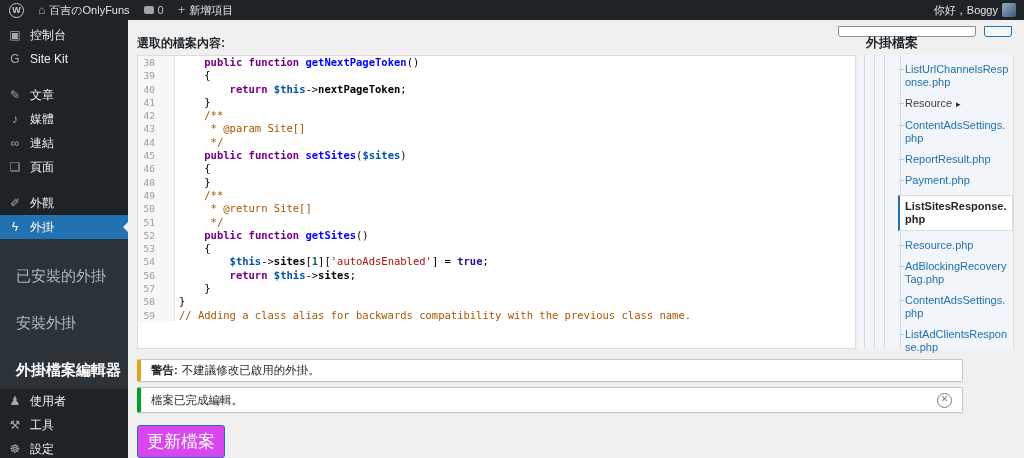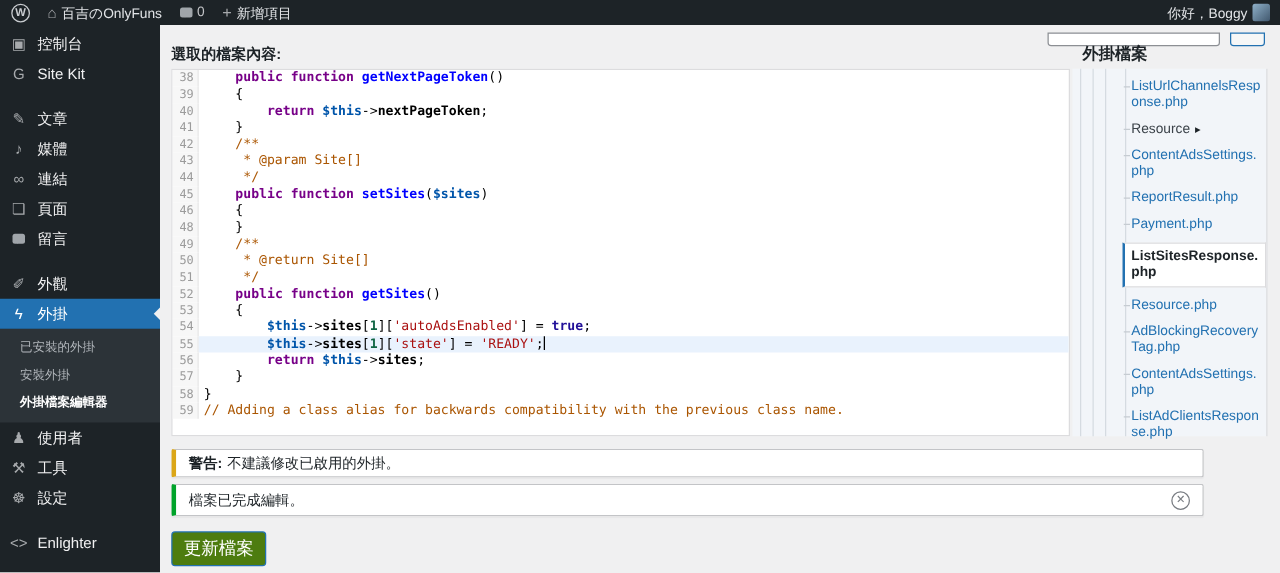--- a/index.html
+++ b/index.html
@@ -27,37 +27,37 @@
            color:#f0f0f1;font-size:12px;overflow:hidden;}
   .group{padding-top:3px;}
   .group + .group{margin-top:9px;}
   .menu-item{display:flex;align-items:center;height:24px;padding-left:8px;gap:8px;position:relative;cursor:pointer;}
   .menu-item .glyph{width:14px;text-align:center;color:#a7aaad;font-size:12px;flex:none;}
   .menu-item.active{background:#2271b1;color:#fff;}
   .menu-item.active .glyph{color:#fff;}
   .notch{position:absolute;right:0;top:50%;margin-top:-5px;width:0;height:0;
          border:5px solid transparent;border-right-color:#f0f0f1;}
   .submenu{background:#2c3338;padding:4px 0 5px;}
-  .submenu-item{padding:4px 0 4px 16px;color:#b0b5ba;font-size:10px;cursor:pointer;}
+  .submenu-item{padding:4px 0 4px 16px;color:#b0b5ba;font-size:15px;cursor:pointer;margin-top:20px;}
   .submenu-item.current{color:#fff;font-weight:bold;}
 
   
   .content{position:absolute;left:128px;top:28px;width:896px;height:438px;background:#f0f0f1;}
   .partial-input{position:absolute;left:710px;top:-2px;width:136px;height:9px;background:#fff;
                  border:1px solid #8c8f94;border-radius:0 0 3px 3px;}
   .partial-btn{position:absolute;left:856px;top:-2px;width:26px;height:9px;background:#f6f7f7;
                border:1px solid #2271b1;border-radius:0 0 3px 3px;}
   .file-label{position:absolute;left:9px;top:7px;font-size:12px;font-weight:bold;}
 
   
   .editor{position:absolute;left:9px;top:27px;width:719px;height:294px;background:#fff;
           border:1px solid #dcdcde;font-family:"DejaVu Sans Mono",monospace;font-size:10.5px;
           overflow:hidden;box-sizing:border-box;}
   .row{display:flex;height:13.3px;line-height:13.3px;}
-  .ln{width:17px;padding-right:3px;text-align:right;color:#9b9b9b;background:#f7f7f7;
+  .ln{width:17px;padding-right:19px;text-align:right;color:#9b9b9b;background:#f7f7f7;
       border-right:1px solid #e8e8e8;font-size:9.5px;flex:none;}
   .codeline{flex:1;white-space:pre;padding-left:4px;color:#000;}
   .row.active .codeline{background:#e9f2fd;}
   .tk-k{color:#770088;font-weight:bold}
   .tk-d{color:#0000ff;font-weight:bold}
   .tk-v{color:#0055aa;font-weight:bold}
   .tk-p{color:#000;font-weight:bold}
   .tk-s{color:#aa1111}
   .tk-c{color:#aa5500}
   .tk-a{color:#221199;font-weight:bold}
@@ -81,22 +81,22 @@
 
   
   .notice{position:absolute;left:9px;width:826px;background:#fff;border:1px solid #c3c4c7;
           border-left-width:4px;border-radius:2px;box-shadow:0 1px 1px rgba(0,0,0,.04);
           font-size:11.5px;display:flex;align-items:center;box-sizing:border-box;padding:0 10px;}
   .notice-warning{top:331px;height:23px;border-left-color:#dba617;}
   .notice-success{top:359px;height:26px;border-left-color:#00a32a;}
   .notice b{margin-right:4px;}
   .dismiss{margin-left:auto;width:13px;height:13px;border:1px solid #787c82;border-radius:50%;
            color:#787c82;font-size:9px;line-height:11px;text-align:center;cursor:pointer;flex:none;}
-  .update-btn{position:absolute;left:9px;top:397px;background:#4d7c0f;color:#fff;
-              border:1px solid #2271b1;border-radius:3px;font-size:14px;padding:4px 9px;cursor:pointer;
+  .update-btn{position:absolute;left:9px;top:397px;background:#d946ef;color:#fff;
+              border:1px solid #2271b1;border-radius:3px;font-size:17px;padding:4px 9px;cursor:pointer;
               font-family:"Liberation Sans",sans-serif;}
 </style>
 </head>
 <body>
 
 <div class="adminbar">
   <div class="ab-left">
     <span class="ab-item">
       <span class="wplogo">W</span>
     </span>
@@ -143,24 +143,20 @@
           <span class="mi-label">媒體</span>
         </div>
         <div class="menu-item">
           <span class="glyph">∞</span>
           <span class="mi-label">連結</span>
         </div>
         <div class="menu-item">
           <span class="glyph">❏</span>
           <span class="mi-label">頁面</span>
         </div>
-        <div class="menu-item">
-          <span class="glyph"><span class="bubble"></span></span>
-          <span class="mi-label">留言</span>
-        </div>
       </div>
       <div class="group">
         <div class="menu-item">
           <span class="glyph">✐</span>
           <span class="mi-label">外觀</span>
         </div>
         <div class="menu-item active">
           <span class="glyph">ϟ</span>
           <span class="mi-label">外掛</span>
           <span class="notch"></span>
@@ -255,24 +251,20 @@
         <span class="ln">52</span>
         <span class="codeline"><span class="tk-t">    </span><span class="tk-k">public</span><span class="tk-t"> </span><span class="tk-k">function</span><span class="tk-t"> </span><span class="tk-d">getSites</span><span class="tk-t">()</span></span>
       </div>
       <div class="row">
         <span class="ln">53</span>
         <span class="codeline"><span class="tk-t">    {</span></span>
       </div>
       <div class="row">
         <span class="ln">54</span>
         <span class="codeline"><span class="tk-t">        </span><span class="tk-v">$this</span><span class="tk-t">-&gt;</span><span class="tk-p">sites</span><span class="tk-t">[</span><span class="tk-n">1</span><span class="tk-t">][</span><span class="tk-s">'autoAdsEnabled'</span><span class="tk-t">] = </span><span class="tk-a">true</span><span class="tk-t">;</span></span>
-      </div>
-      <div class="row active">
-        <span class="ln">55</span>
-        <span class="codeline"><span class="tk-t">        </span><span class="tk-v">$this</span><span class="tk-t">-&gt;</span><span class="tk-p">sites</span><span class="tk-t">[</span><span class="tk-n">1</span><span class="tk-t">][</span><span class="tk-s">'state'</span><span class="tk-t">] = </span><span class="tk-s">'READY'</span><span class="tk-t">;</span><span class="cursor"></span></span>
       </div>
       <div class="row">
         <span class="ln">56</span>
         <span class="codeline"><span class="tk-t">        </span><span class="tk-k">return</span><span class="tk-t"> </span><span class="tk-v">$this</span><span class="tk-t">-&gt;</span><span class="tk-p">sites</span><span class="tk-t">;</span></span>
       </div>
       <div class="row">
         <span class="ln">57</span>
         <span class="codeline"><span class="tk-t">    }</span></span>
       </div>
       <div class="row">

